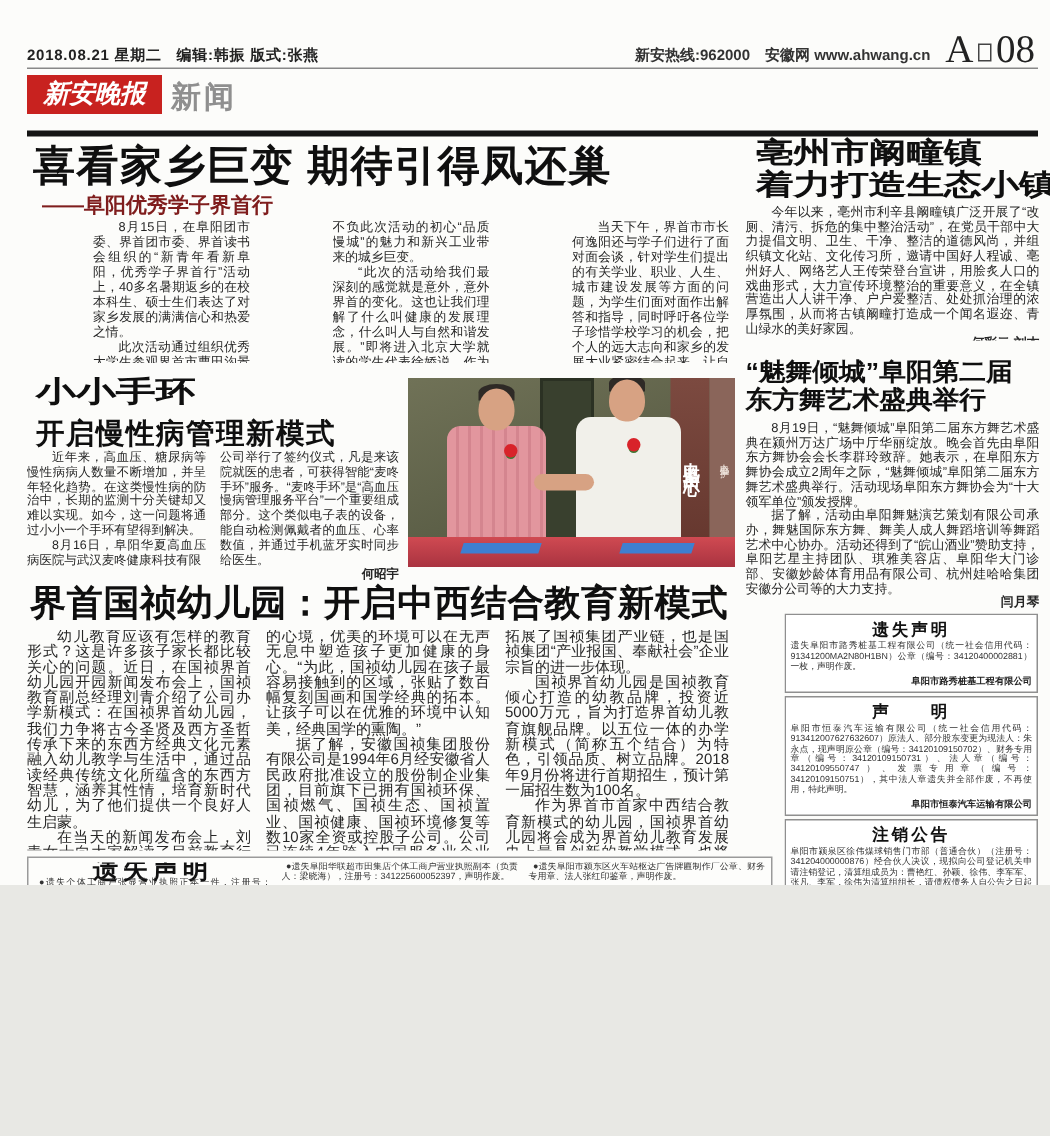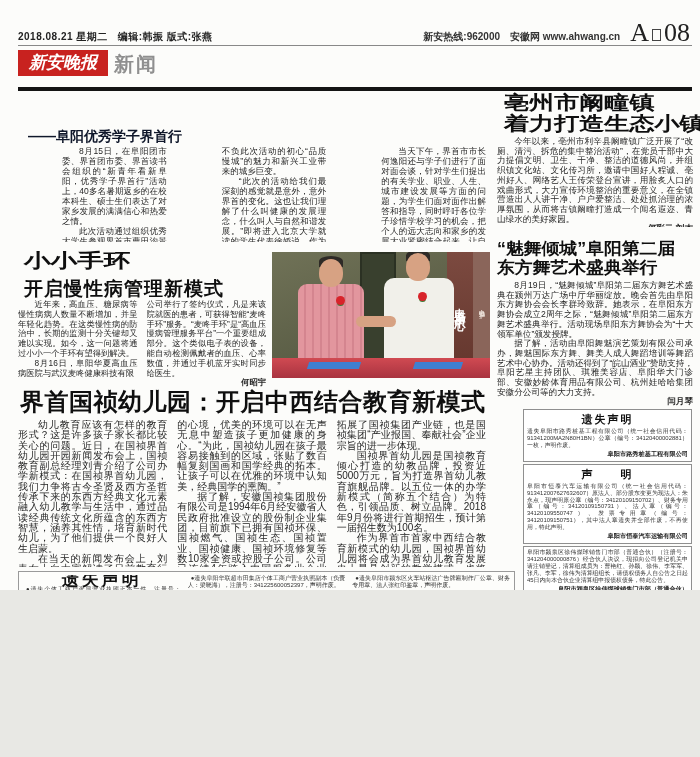--- a/index.html
+++ b/index.html
@@ -11,21 +11,21 @@
   .hdr-right{right:10px;top:22px;display:flex;align-items:flex-end;gap:10px;font-size:10px;font-weight:bold;color:#333;}
   .pageno{font-family:"Liberation Serif","DejaVu Serif",serif;font-size:26px;font-weight:normal;color:#222;line-height:22px;}
   .pbox{display:inline-block;width:7px;height:10px;border:1.5px solid #444;margin:0 3px;vertical-align:baseline;}
   .hairline{left:18px;top:45px;width:674px;height:1px;background:#888;}
   .logo{left:18px;top:50px;width:90px;height:26px;background:#c8221f;color:#fff;text-align:center;
         font-family:"Liberation Serif","DejaVu Serif",serif;font-style:italic;font-weight:bold;font-size:17px;line-height:26px;}
   .section-label{left:114px;top:51px;font-size:20px;font-weight:bold;color:#8f8f8f;letter-spacing:2px;}
   .black-bar{left:18px;top:87px;width:674px;height:4px;background:#141414;}
   
   .h-lead{left:22px;top:92px;width:466px;font-size:28px;font-weight:900;letter-spacing:1px;color:#0f0f0f;white-space:nowrap;}
-  .h-sub{left:28px;top:128px;font-size:14px;font-weight:bold;color:#0f172a;}
+  .h-sub{left:28px;top:128px;font-size:14px;font-weight:bold;color:#7f1d1d;}
   .h-wide{font-weight:900;color:#0f0f0f;transform-origin:left top;}
   .h-bozhou{left:504px;top:92px;font-size:19px;line-height:21px;transform:scaleX(1.32);}
   .h-dance{left:497px;top:239px;font-size:16.5px;line-height:19px;transform:scaleX(1.08);white-space:nowrap;}
   .h-brace1{left:24px;top:248px;font-size:19px;transform:scaleX(1.4);}
   .h-brace2{left:24px;top:276px;font-size:19px;letter-spacing:1px;font-weight:900;color:#0f0f0f;}
   .h-kg{left:20px;top:386px;font-size:24px;font-weight:700;letter-spacing:.5px;color:#0f0f0f;white-space:nowrap;}
   
   .cols{display:flex;}
   .cols>div{flex:1;text-align:justify;color:#262626;overflow:hidden;}
   .lead-cols{left:18px;top:146px;width:468px;gap:11px;height:96px;}
@@ -96,20 +96,21 @@
   <div class="abs hdr-right">
     <span>新安热线:962000</span>
     <span>安徽网 www.ahwang.cn</span>
     <span class="pageno"><span>A</span><span class="pbox"></span><span>08</span></span>
   </div>
   <div class="abs hairline"></div>
   <div class="abs logo"><span>新安晚报</span></div>
   <div class="abs section-label">新闻</div>
   <div class="abs black-bar"></div>
 
+  <div class="abs h-lead">喜看家乡巨变  期待引得凤还巢</div>
   <div class="abs h-sub">——阜阳优秀学子界首行</div>
   <div class="abs cols lead-cols">
     <div>
       <p class="ind">8月15日，在阜阳团市委、界首团市委、界首读书会组织的“新青年看新阜阳，优秀学子界首行”活动上，40多名暑期返乡的在校本科生、硕士生们表达了对家乡发展的满满信心和热爱之情。</p>
       <p class="ind">此次活动通过组织优秀大学生参观界首市曹田沟景观、安徽强旺集团等城市建设、重点企业和青年创新创业基地，让学</p>
     </div>
     <div>
       <p class="cont">不负此次活动的初心“品质慢城”的魅力和新兴工业带来的城乡巨变。</p>
       <p class="ind">“此次的活动给我们最深刻的感觉就是意外，意外界首的变化。这也让我们理解了什么叫健康的发展理念，什么叫人与自然和谐发展。”即将进入北京大学就读的学生代表徐娇说，作为学生，他们将努力提升素质，全面发展，不负此次活动的初心。</p>
     </div>
@@ -238,20 +239,21 @@
       <div class="ntitle">遗失声明</div>
       <p class="nbody">遗失阜阳市路秀桩基工程有限公司（统一社会信用代码：91341200MA2N80H1BN）公章（编号：34120400002881）一枚，声明作废。</p>
       <div class="nsig">阜阳市路秀桩基工程有限公司</div>
     </div>
     <div class="nbox">
       <div class="ntitle">声　　明</div>
       <p class="nbody">阜阳市恒泰汽车运输有限公司（统一社会信用代码：913412007627632607）原法人、部分股东变更为现法人：朱永点，现声明原公章（编号：34120109150702）、财务专用章（编号：34120109150731）、法人章（编号：34120109550747）、发票专用章（编号：34120109150751），其中法人章遗失并全部作废，不再使用，特此声明。</p>
       <div class="nsig">阜阳市恒泰汽车运输有限公司</div>
     </div>
     <div class="nbox">
+      <div class="ntitle">注销公告</div>
       <p class="nbody">阜阳市颍泉区徐伟煤球销售门市部（普通合伙）（注册号：341204000000876）经合伙人决议，现拟向公司登记机关申请注销登记，清算组成员为：曹艳红、孙颖、徐伟、李军军、张凡、李军，徐伟为清算组组长，请债权债务人自公告之日起45日内向本合伙企业清算组申报债权债务，特此公告。</p>
       <div class="nsig">阜阳市颍泉区徐伟煤球销售门市部（普通合伙）</div>
     </div>
     <div class="nbox">
       <div class="ntitle">声　　明</div>
       <p class="nbody">安徽鑫淼鑫食品加工有限公司（统一社会信用代码：91341221MA2N10L28G），原法人李树成变更为现法人薛伟，现本公司公章（编号：34122100002664）、财务专用章（编号：34122109026605）、法人章（编号：34122100002667）全部作废，不再使用，特此声明。</p>
 
     </div>
 
   </div>

